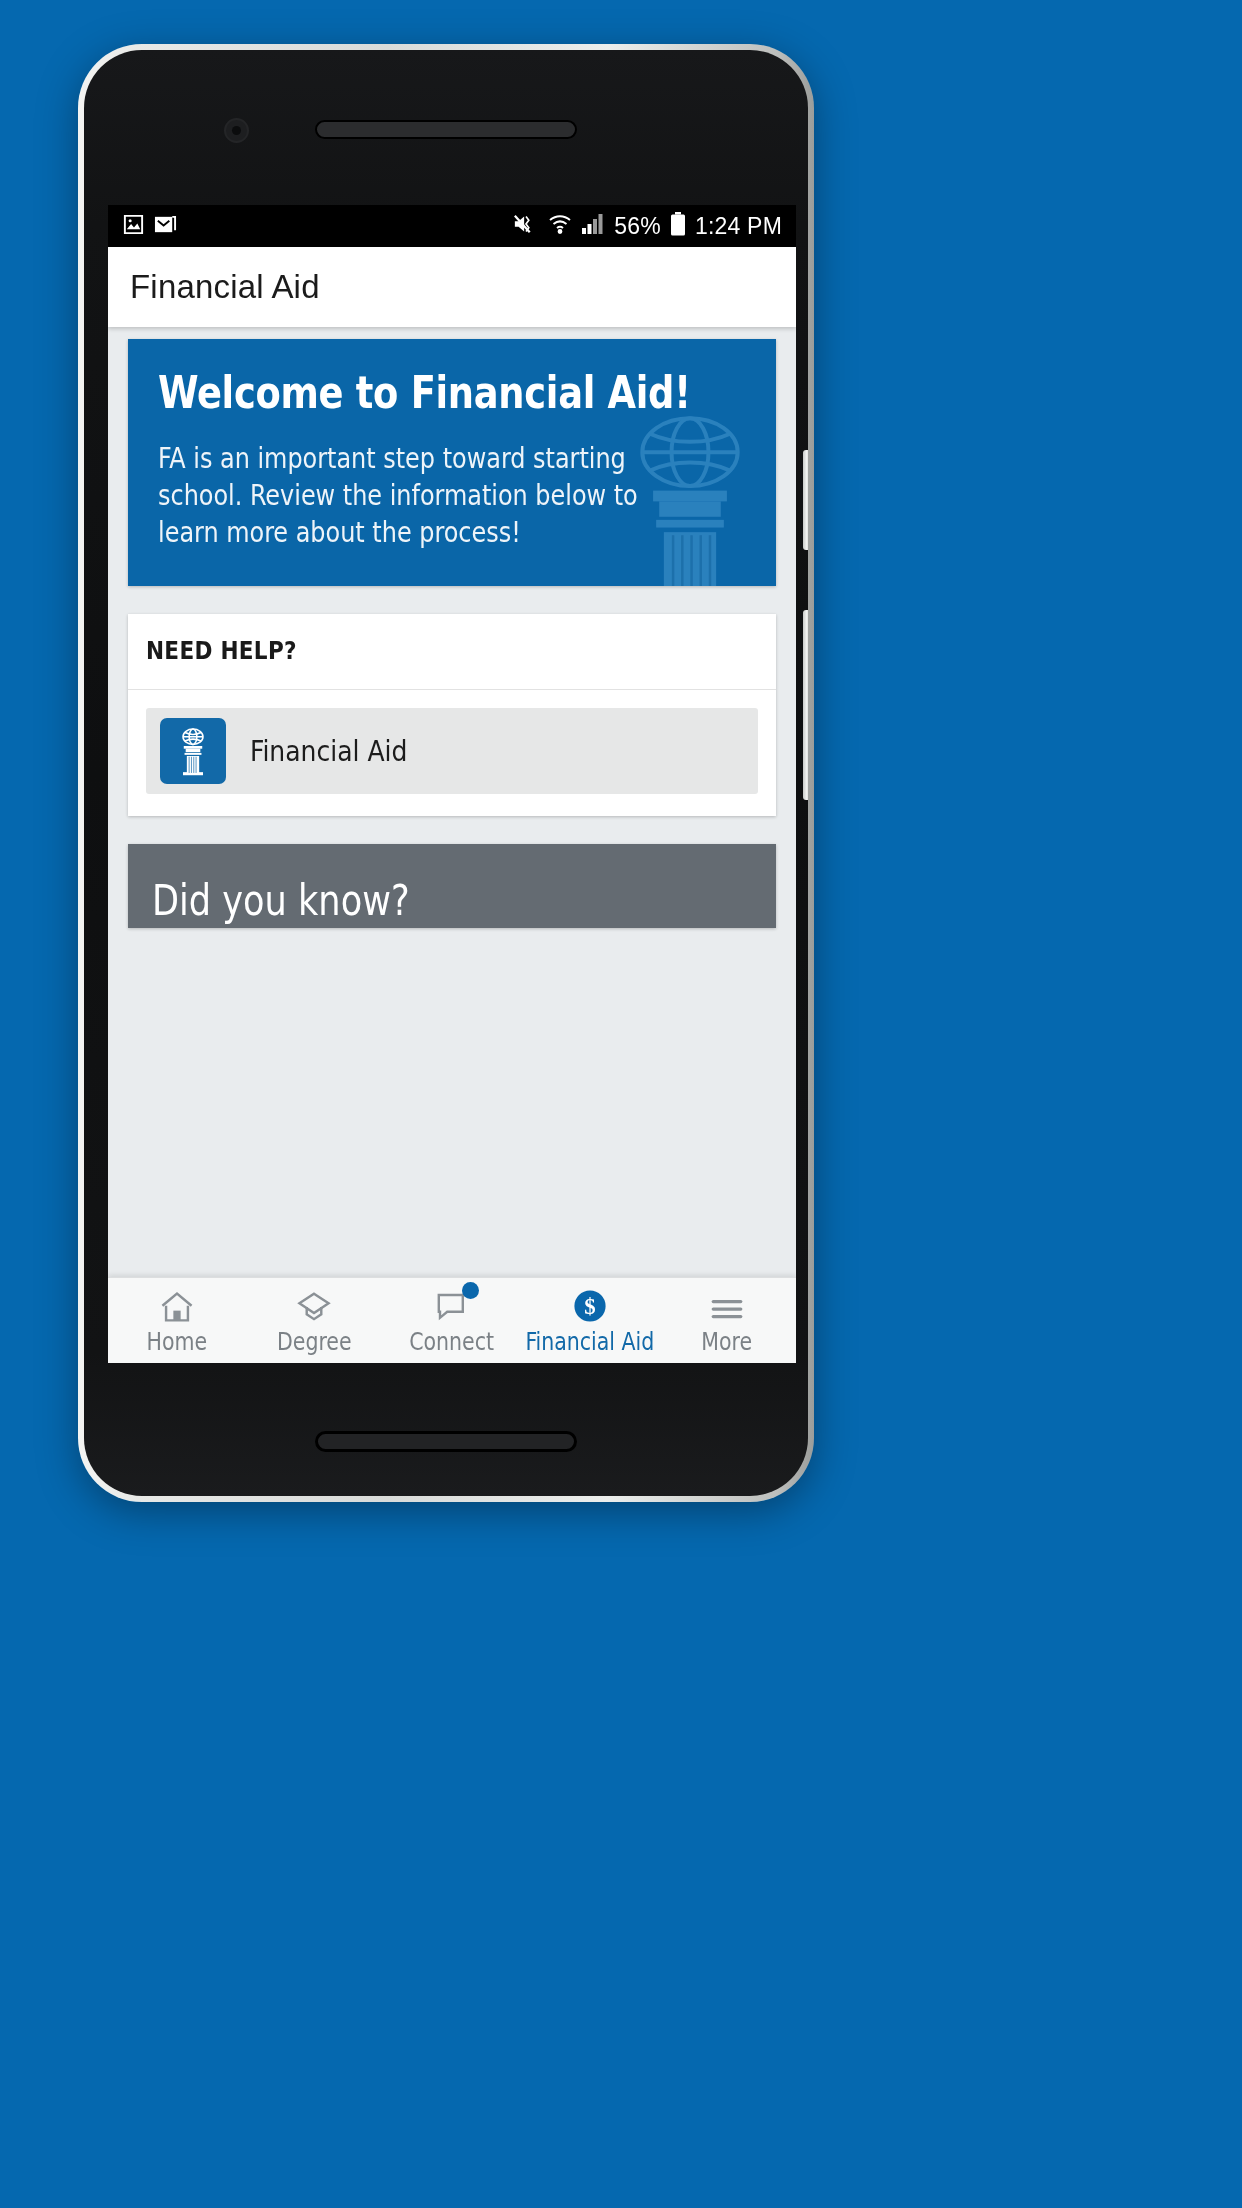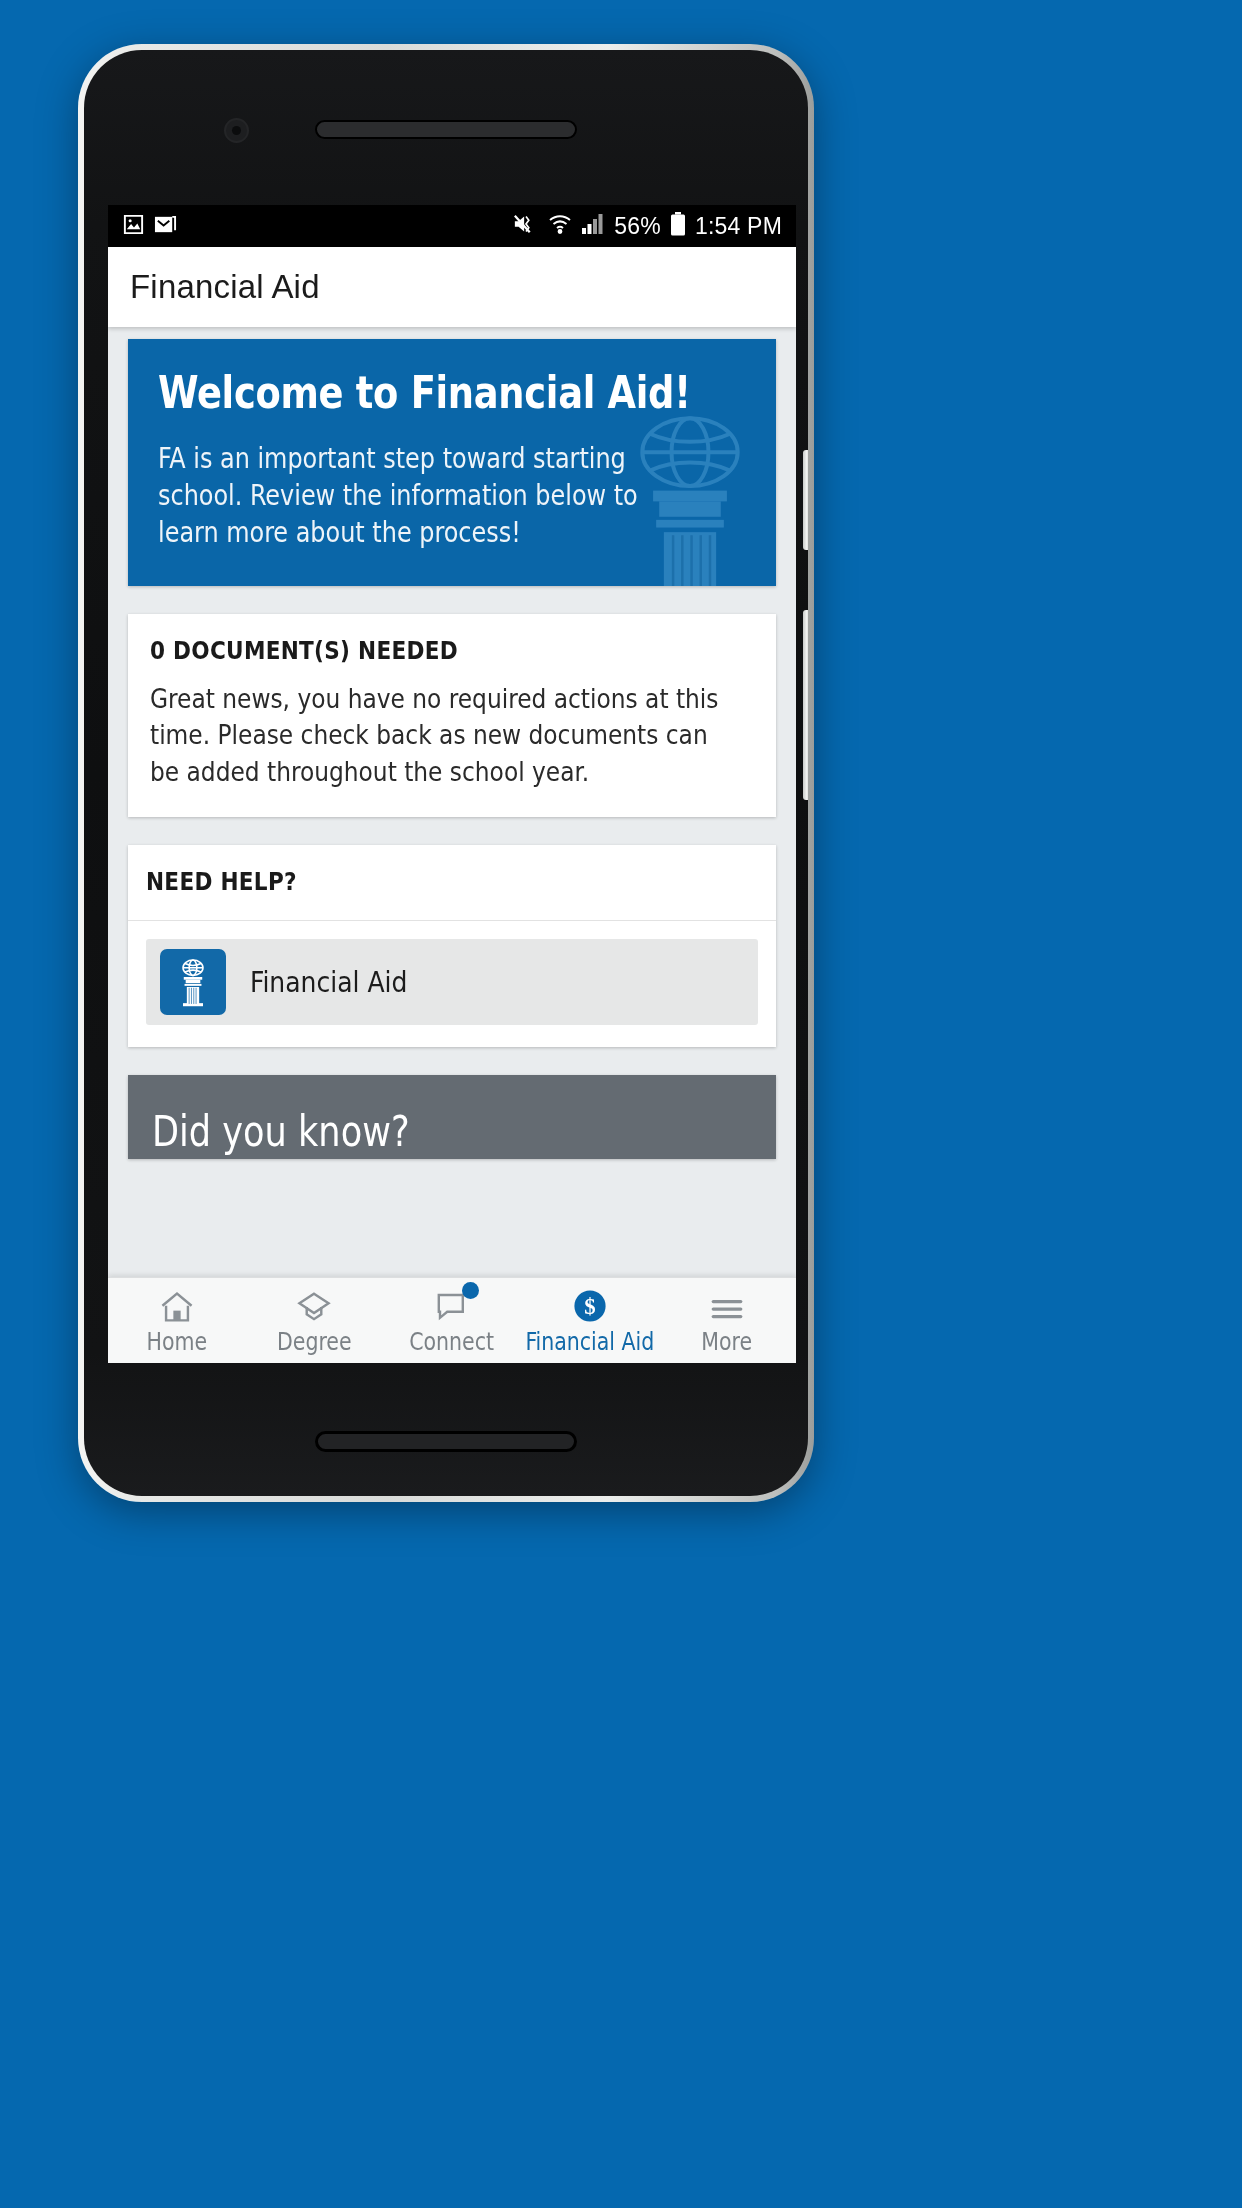--- a/index.html
+++ b/index.html
@@ -270,21 +270,21 @@
               <rect x="17.5" y="1" width="4" height="20" fill="#9a9a9a"></rect>
             </svg>
           </span>
           <span class="sb-text">56%</span>
           <span>
             <svg width="16" height="24" viewBox="0 0 16 24" fill="#fff">
               <rect x="5" y="0" width="6" height="2.5"></rect>
               <rect x="1" y="2.5" width="14" height="21" rx="1.5"></rect>
             </svg>
           </span>
-          <span class="sb-text">1:54 PM</span>
+          <span class="sb-text">1:24 PM</span>
         </div>
       </div>
 
       <div id="app-bar">
         <div id="app-title">Financial Aid</div>
       </div>
 
       <div id="content">
 
         <div class="card">
@@ -309,26 +309,20 @@
                 <line x1="51" y1="84" x2="51" y2="130"></line>
                 <line x1="57" y1="84" x2="57" y2="130"></line>
                 <line x1="63" y1="84" x2="63" y2="130"></line>
               </g>
             </svg>
             <div id="hero-title">Welcome to Financial Aid!</div>
             <div id="hero-body">FA is an important step toward starting school. Review the information below to learn more about the process!</div>
           </div>
         </div>
 
-        <div class="card">
-          <div class="card-pad">
-            <div class="card-heading">0 DOCUMENT(S) NEEDED</div>
-            <div class="card-text">Great news, you have no required actions at this time. Please check back as new documents can be added throughout the school year.</div>
-          </div>
-        </div>
 
         <div class="card">
           <div id="need-help-header">
             <div class="card-heading" style="margin-bottom:0">NEED HELP?</div>
           </div>
           <div id="need-help-list">
             <div class="help-row">
               <div class="help-icon">
                 <svg width="40" height="50" viewBox="0 0 100 130">
                   <g fill="none" stroke="#fff" stroke-width="4">

